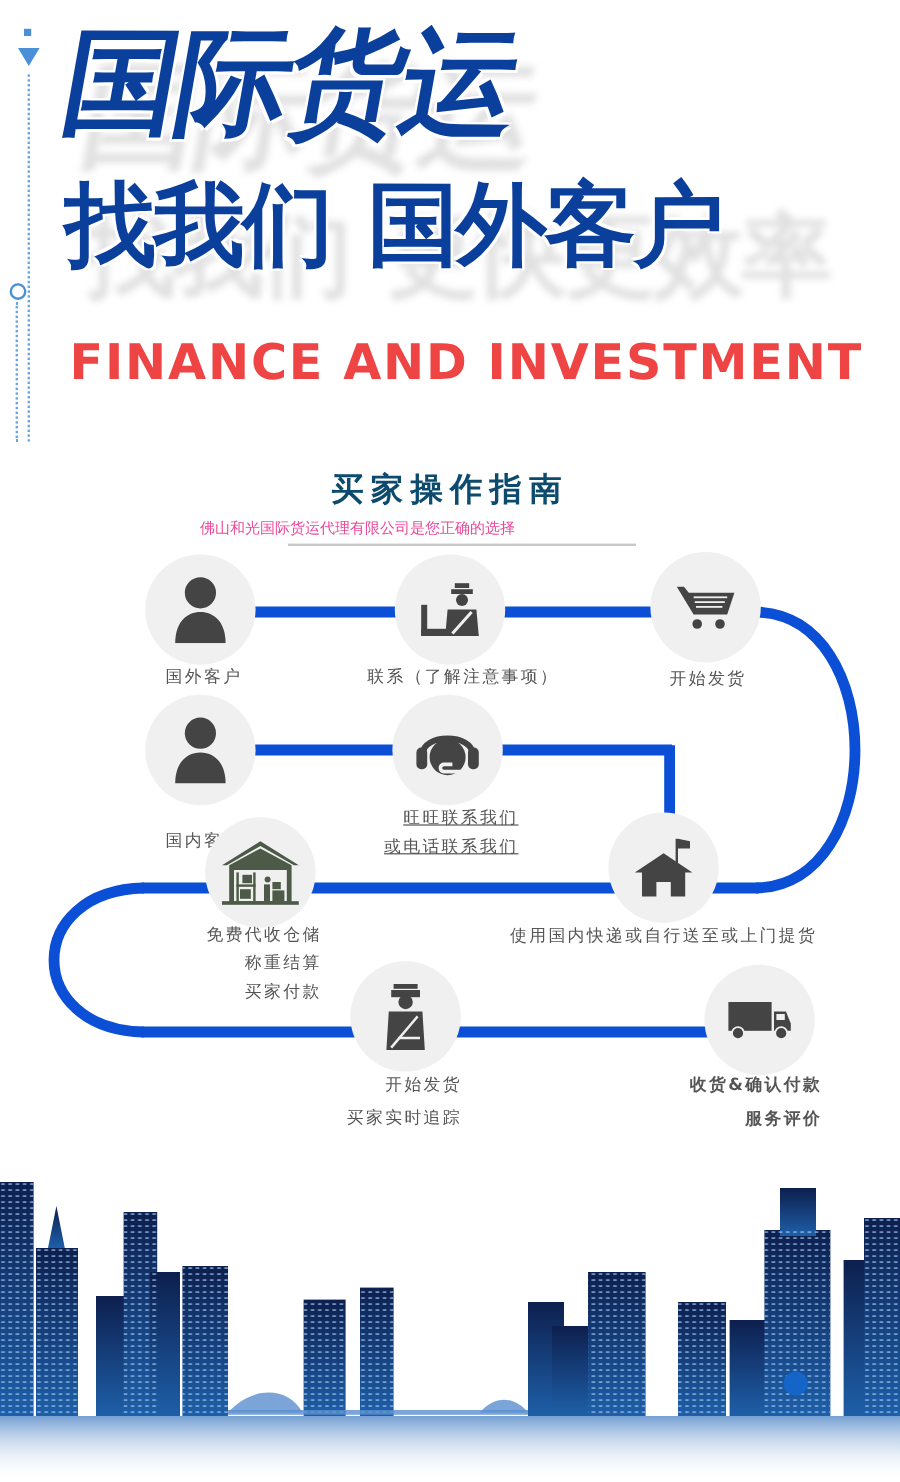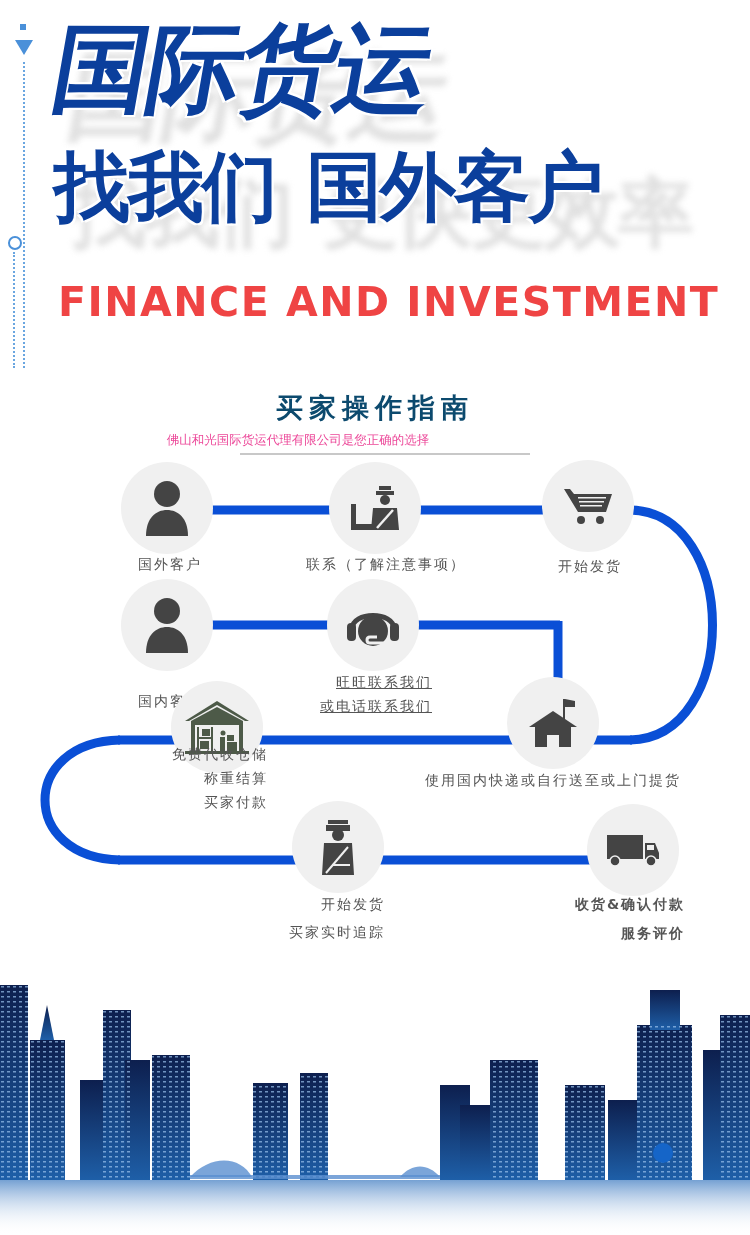--- a/index.html
+++ b/index.html
@@ -142,21 +142,21 @@
     <rect x="14" y="38" width="16" height="2" fill="#4d5a48"></rect>
     <rect x="19" y="30" width="8" height="7" fill="#4d5a48"></rect>
     <rect x="17" y="42" width="9" height="8" fill="#4d5a48"></rect>
     <circle cx="40" cy="34" r="2.5" fill="#4d5a48"></circle>
     <rect x="37" y="38" width="5" height="14" fill="#4d5a48"></rect>
     <rect x="44" y="36" width="7" height="6" fill="#4d5a48"></rect>
     <rect x="44" y="43" width="10" height="9" fill="#4d5a48"></rect>
     <rect x="2" y="52" width="64" height="3" fill="#4d5a48"></rect>
   </svg>
 </div>
-<div class="label" style="left:220px; top:742px;">
+<div class="label" style="left:220px; top:768px;font-family:Liberation Serif, serif;">
     <div>免费代收仓储</div>
     <div>称重结算</div>
     <div>买家付款</div>
   </div>
 
 <div class="node" style="left:507px; top:677px;">
   <svg width="52" height="52" viewBox="0 0 52 52">
     <rect x="36" y="2" width="2" height="20" fill="#444"></rect>
     <path d="M38 2 L48 4 L48 10 L38 10 Z" fill="#444"></path>
     <path d="M2 30 L26 14 L50 30 Z" fill="#444"></path>

